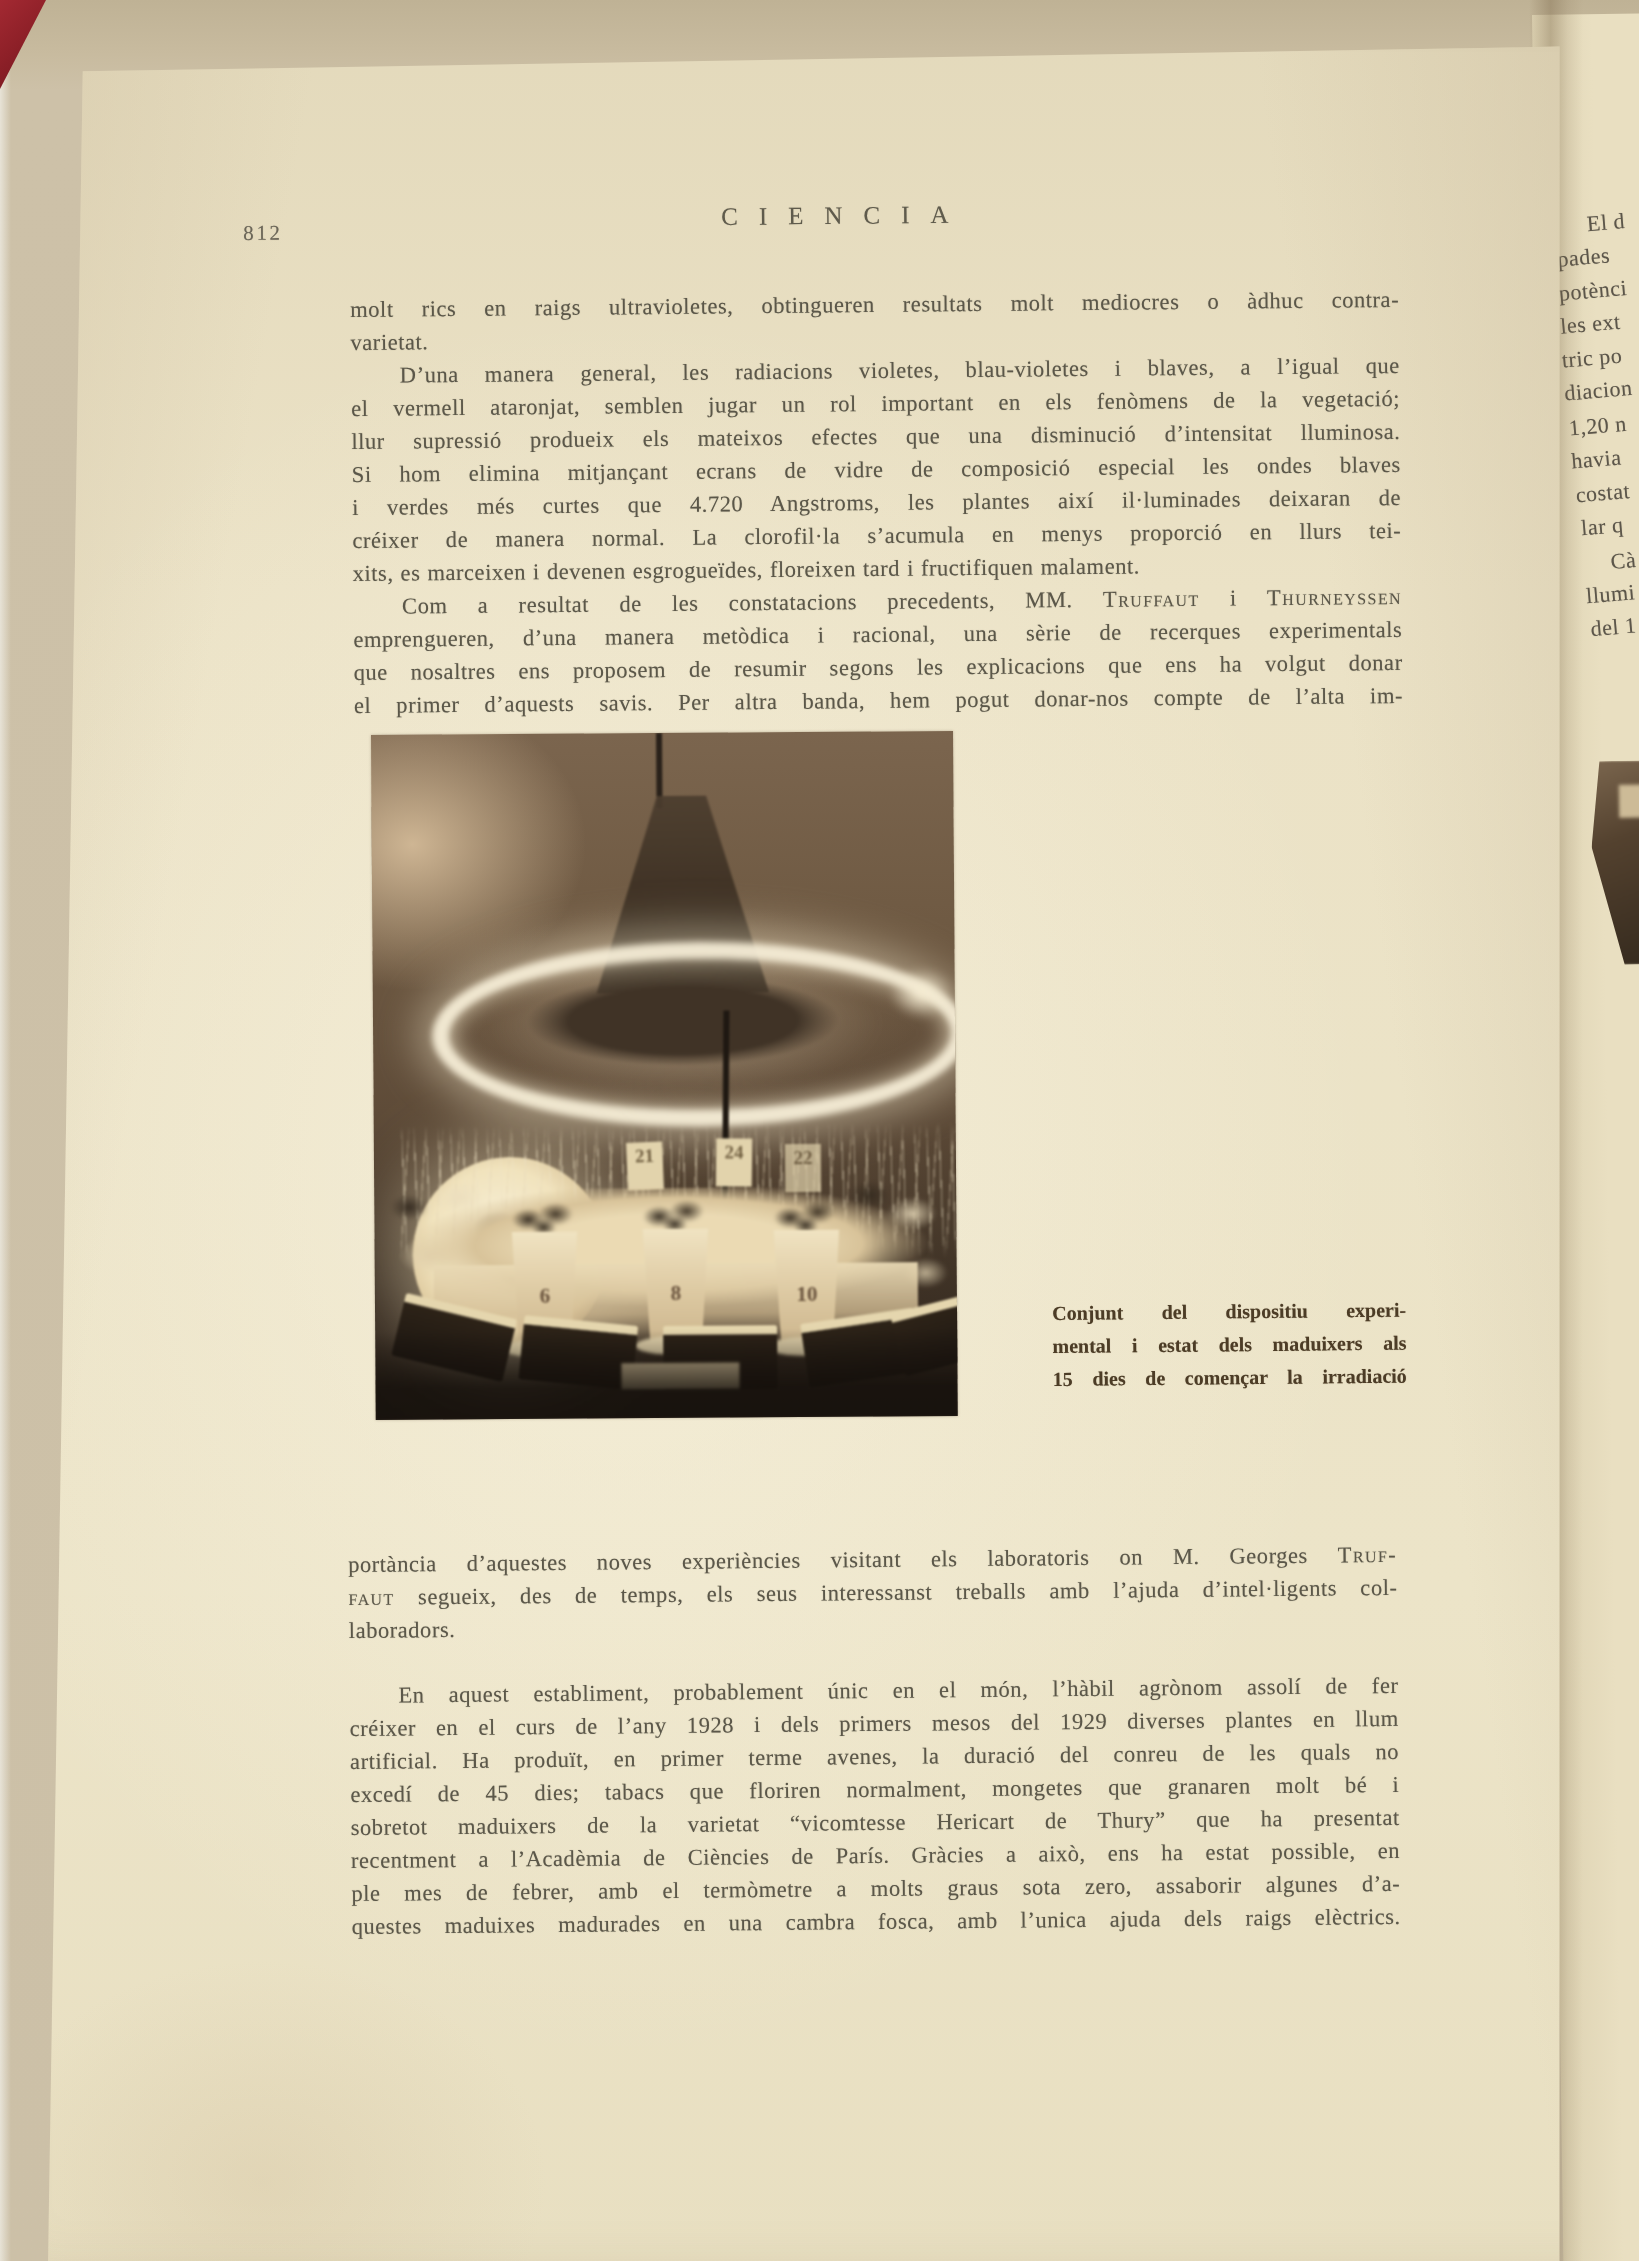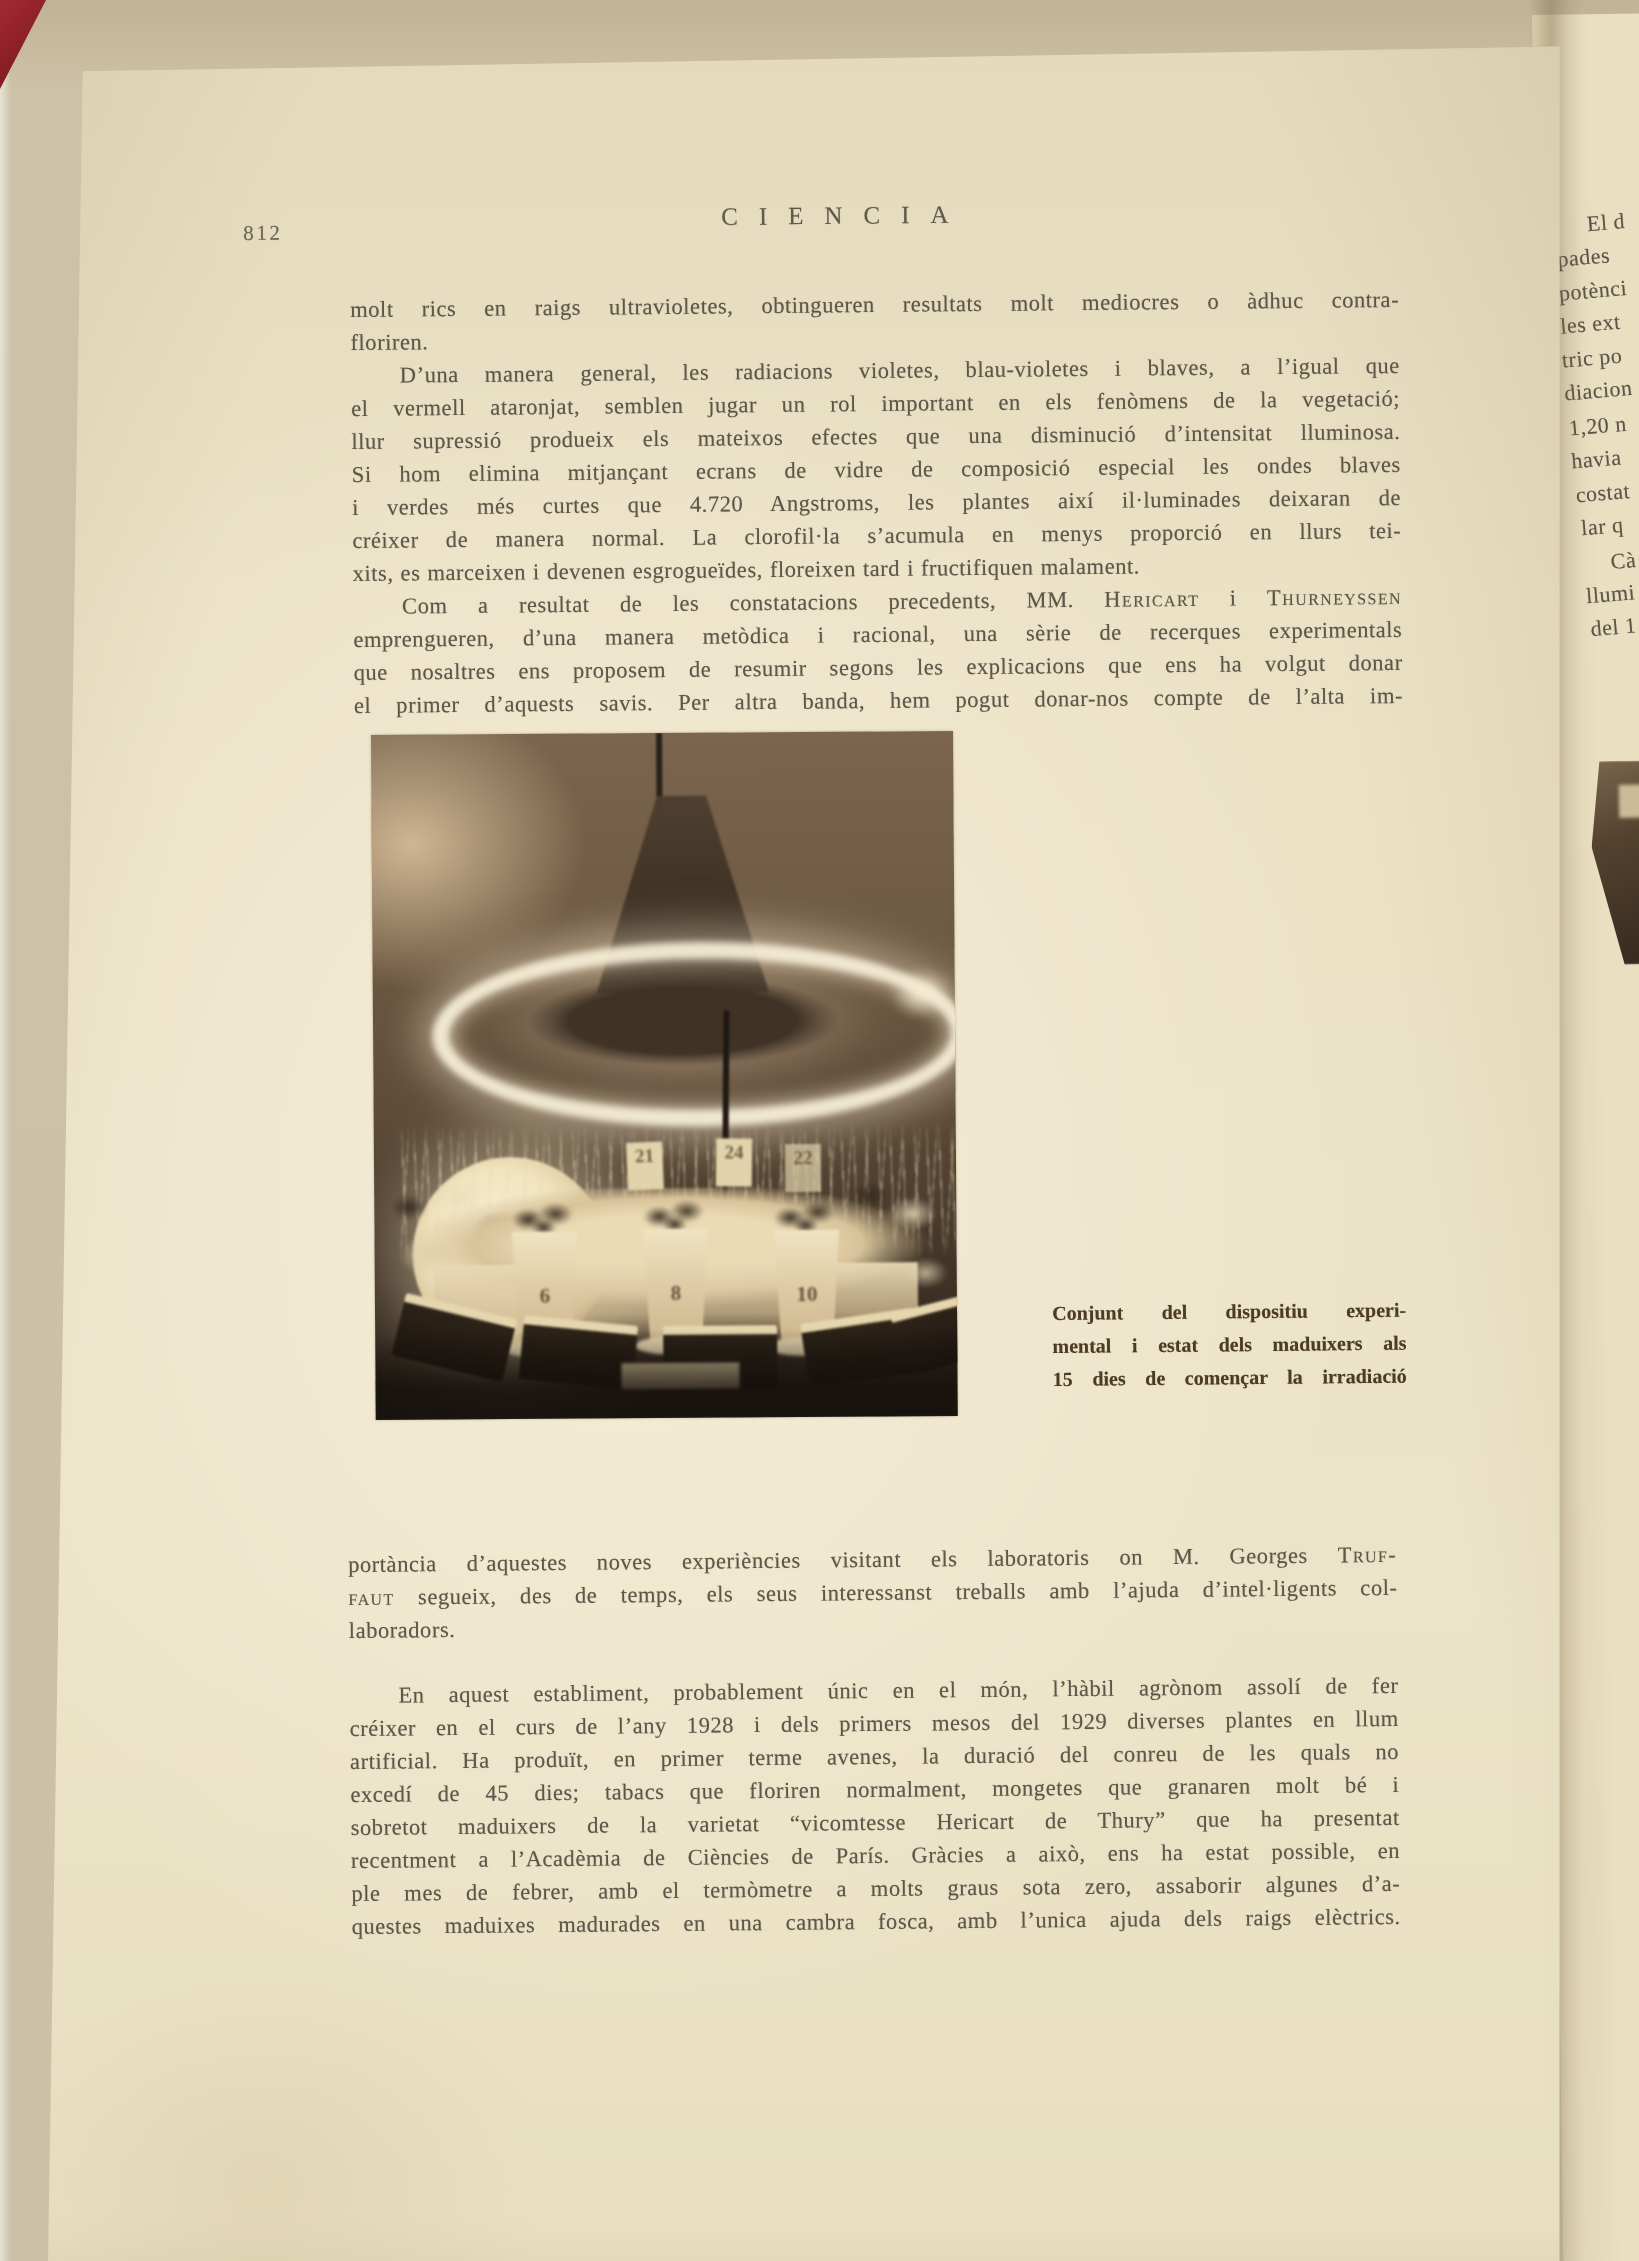--- a/index.html
+++ b/index.html
@@ -170,33 +170,33 @@
   <div class="gutter-shadow"></div>
 
   <div class="page">
 
     <div class="page-number tilt">812</div>
     <div class="journal-title tilt">CIENCIA</div>
 
     <div id="block-top" class="textcol tilt">
         <div class="para">
           <div class="line"><span>molt rics en raigs ultravioletes, obtingueren resultats molt mediocres o àdhuc contra-</span></div>
-          <div class="line last"><span>floriren.</span></div>
+          <div class="line last"><span>varietat.</span></div>
         </div>
         <div class="para">
           <div class="line indent"><span>D’una manera general, les radiacions violetes, blau-violetes i blaves, a l’igual que</span></div>
           <div class="line"><span>el vermell ataronjat, semblen jugar un rol important en els fenòmens de la vegetació;</span></div>
           <div class="line"><span>llur supressió produeix els mateixos efectes que una disminució d’intensitat lluminosa.</span></div>
           <div class="line"><span>Si hom elimina mitjançant ecrans de vidre de composició especial les ondes blaves</span></div>
           <div class="line"><span>i verdes més curtes que 4.720 Angstroms, les plantes així il·luminades deixaran de</span></div>
           <div class="line"><span>créixer de manera normal. La clorofil·la s’acumula en menys proporció en llurs tei-</span></div>
           <div class="line last"><span>xits, es marceixen i devenen esgrogueïdes, floreixen tard i fructifiquen malament.</span></div>
         </div>
         <div class="para">
-          <div class="line indent"><span>Com a resultat de les constatacions precedents, MM. </span><span class="sc">Hericart</span><span> i </span><span class="sc">Thurneyssen</span></div>
+          <div class="line indent"><span>Com a resultat de les constatacions precedents, MM. </span><span class="sc">Truffaut</span><span> i </span><span class="sc">Thurneyssen</span></div>
           <div class="line"><span>emprengueren, d’una manera metòdica i racional, una sèrie de recerques experimentals</span></div>
           <div class="line"><span>que nosaltres ens proposem de resumir segons les explicacions que ens ha volgut donar</span></div>
           <div class="line"><span>el primer d’aquests savis. Per altra banda, hem pogut donar-nos compte de l’alta im-</span></div>
         </div>
       </div>
 
     <div class="photo">
       <div class="photo-inner">
         <div class="top-rod"></div>
         <div class="lamp-cone"></div>

